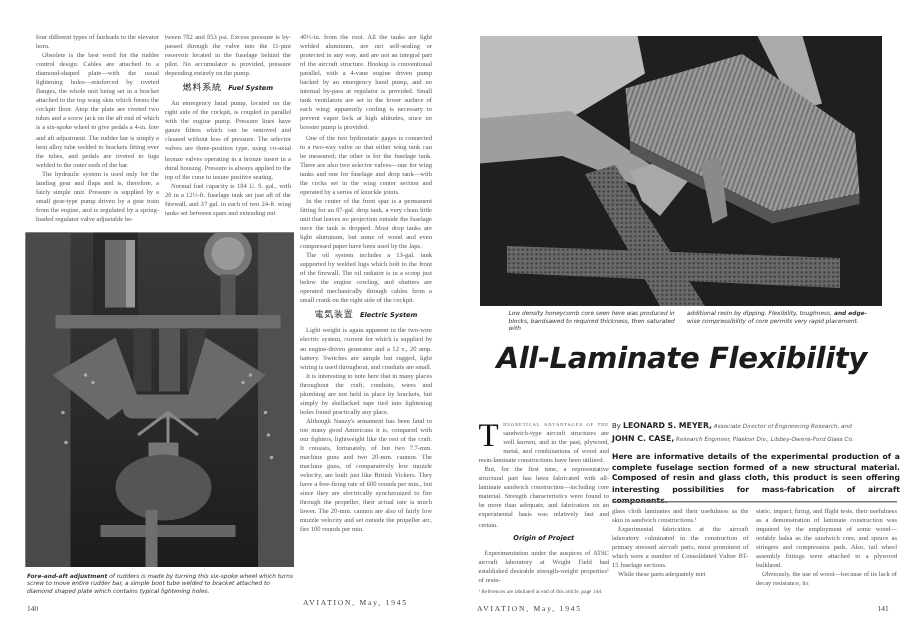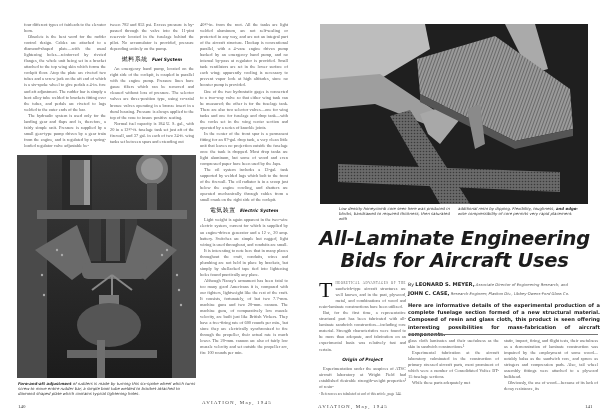--- a/index.html
+++ b/index.html
@@ -155,22 +155,21 @@
       <polygon points="70,92 90,86 150,180 120,180" fill="url(#hc)"></polygon>
       <polygon points="18,140 240,148 240,168 18,158" fill="url(#hc)"></polygon>
     </svg>
   </div>
   <div class="caption" style="left:36px; top:206px; width:115px;">Low density honeycomb core seen here was produced in blocks, bandsawed to required thickness, then saturated with</div>
   <div class="caption" style="left:155px; top:206px; width:120px;">
     <span>additional resin by dipping. Flexibility, toughness,</span><b> and edge-</b> <span>wise compressibility of core permits very rapid placement.</span>
   </div>
 
   <div class="title">
-    <div>All-Laminate Engineering</div>
-    <div>Bids for Aircraft Uses</div>
+    <div>All-Laminate Flexibility</div>
   </div>
 
   <div class="col" style="left:16px; top:280px; width:87px;">
     <p class="noindent">
       <span class="dropcap">T</span><span class="smallcaps">heoretical advantages of the</span><span> sandwich-type aircraft structures are well known, and in the past, plywood, metal, and combinations of wood and resin-laminate constructions have been utilized.</span>
     </p>
     <p>But, for the first time, a representative structural part has been fabricated with all-laminate sandwich construction—including core material. Strength characteristics were found to be more than adequate, and fabrication on an experimental basis was relatively fast and certain.</p>
     <div class="subhead">
       <span class="en">Origin of Project</span>
     </div>

